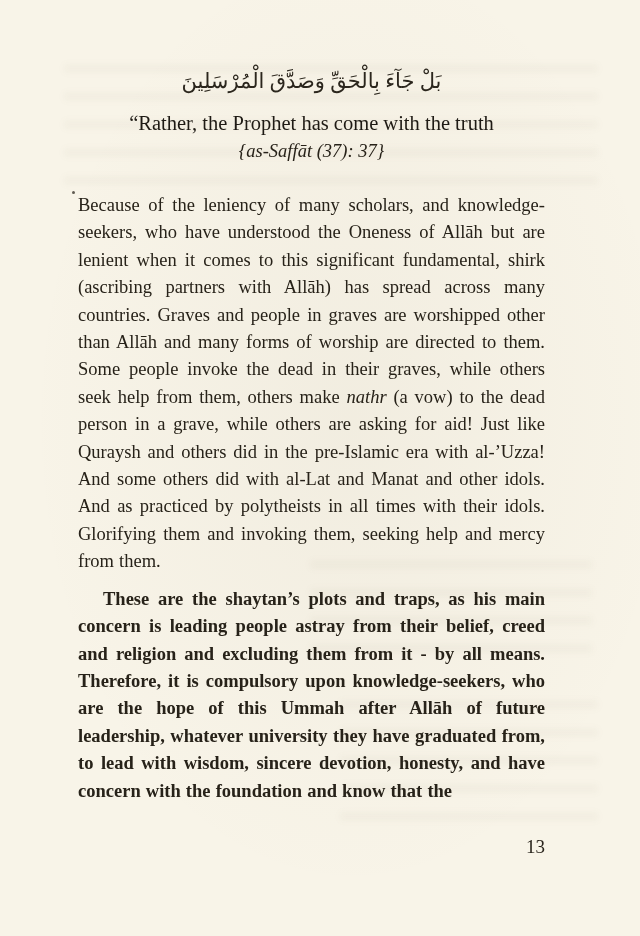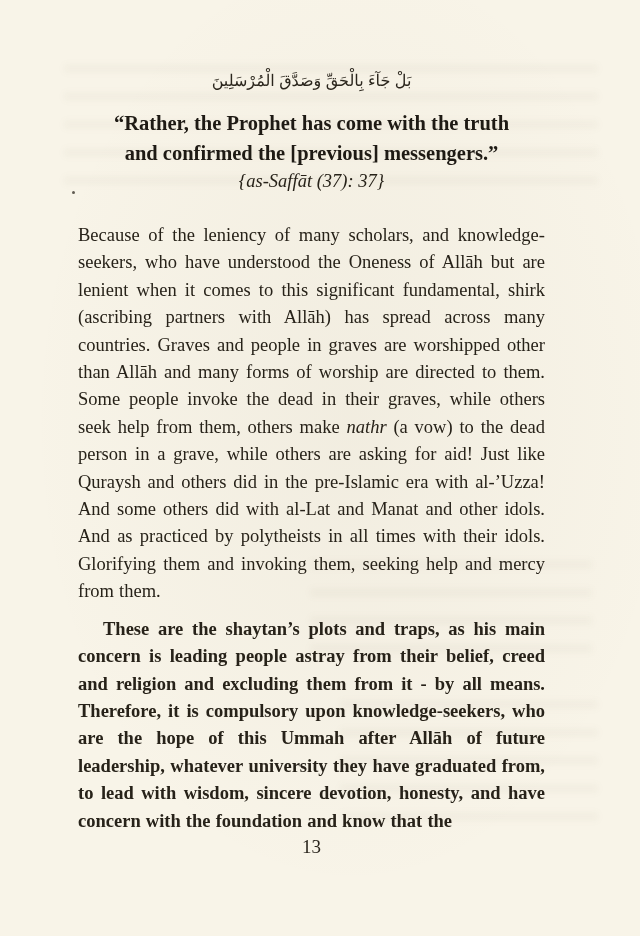--- a/index.html
+++ b/index.html
@@ -41,29 +41,29 @@
 
   .content {
     position: absolute;
     top: 0; left: 78px;
     width: 467px;
     padding-top: 64px;
   }
   .arabic {
     direction: rtl;
     text-align: center;
-    font-family: Liberation Sans, sans-serif;
-    font-size: 16px;
+    font-family: Liberation Serif, serif;
+    font-size: 21px;
     line-height: 34px;
     color: #2b261d;
     margin-bottom: 10px;
   }
   .quote {
     text-align: center;
-    font-weight: bold;
+    font-weight: normal;
     font-size: 20.5px;
     line-height: 30px;
     color: #1e1a14;
   }
   .citation {
     text-align: center;
     font-style: italic;
     font-size: 18.5px;
     line-height: 27px;
     margin-top: 0;
@@ -74,21 +74,21 @@
     text-align: justify;
     word-spacing: 0.5px;
   }
   .para em { font-style: italic; }
   .p1 { margin-top: 27px; }
   .p2 { margin-top: 10px; text-indent: 25px; font-weight: bold; }
   .page-number {
     position: absolute;
     top: 836px; left: 78px;
     width: 467px;
-    text-align: center;
+    text-align: right;
     font-size: 19px;
     color: #2a251d;
   }
   .stray-mark {
     position: absolute;
     top: 191px; left: 72px;
     width: 3px; height: 3px;
     border-radius: 50%;
     background: rgba(45,40,32,0.75);
   }
@@ -102,21 +102,20 @@
   <div class="ghost g2"></div>
   <div class="ghost g3"></div>
   <div class="stray-mark"></div>
 
   <div class="content">
 
     <div class="arabic">بَلْ جَآءَ بِالْحَقِّ وَصَدَّقَ الْمُرْسَلِينَ</div>
 
     <div class="quote">
       <div>“Rather, the Prophet has come with the truth</div>
-      <div>and confirmed the [previous] messengers.”</div>
     </div>
 
     <div class="citation">{as-Saffāt (37): 37}</div>
 
     <p class="para p1">Because of the leniency of many scholars, and knowledge-seekers, who have understood the Oneness of Allāh but are lenient when it comes to this significant fundamental, shirk (ascribing partners with Allāh) has spread across many countries. Graves and people in graves are worshipped other than Allāh and many forms of worship are directed to them. Some people invoke the dead in their graves, while others seek help from them, others make <em>nathr</em> (a vow) to the dead person in a grave, while others are asking for aid! Just like Quraysh and others did in the pre-Islamic era with al-’Uzza! And some others did with al-Lat and Manat and other idols. And as practiced by polytheists in all times with their idols. Glorifying them and invoking them, seeking help and mercy from them.</p>
 
     <p class="para p2">These are the shaytan’s plots and traps, as his main concern is leading people astray from their belief, creed and religion and excluding them from it - by all means. Therefore, it is compulsory upon knowledge-seekers, who are the hope of this Ummah after Allāh of future leadership, whatever university they have graduated from, to lead with wisdom, sincere devotion, honesty, and have concern with the foundation and know that the</p>
 
   </div>
 

